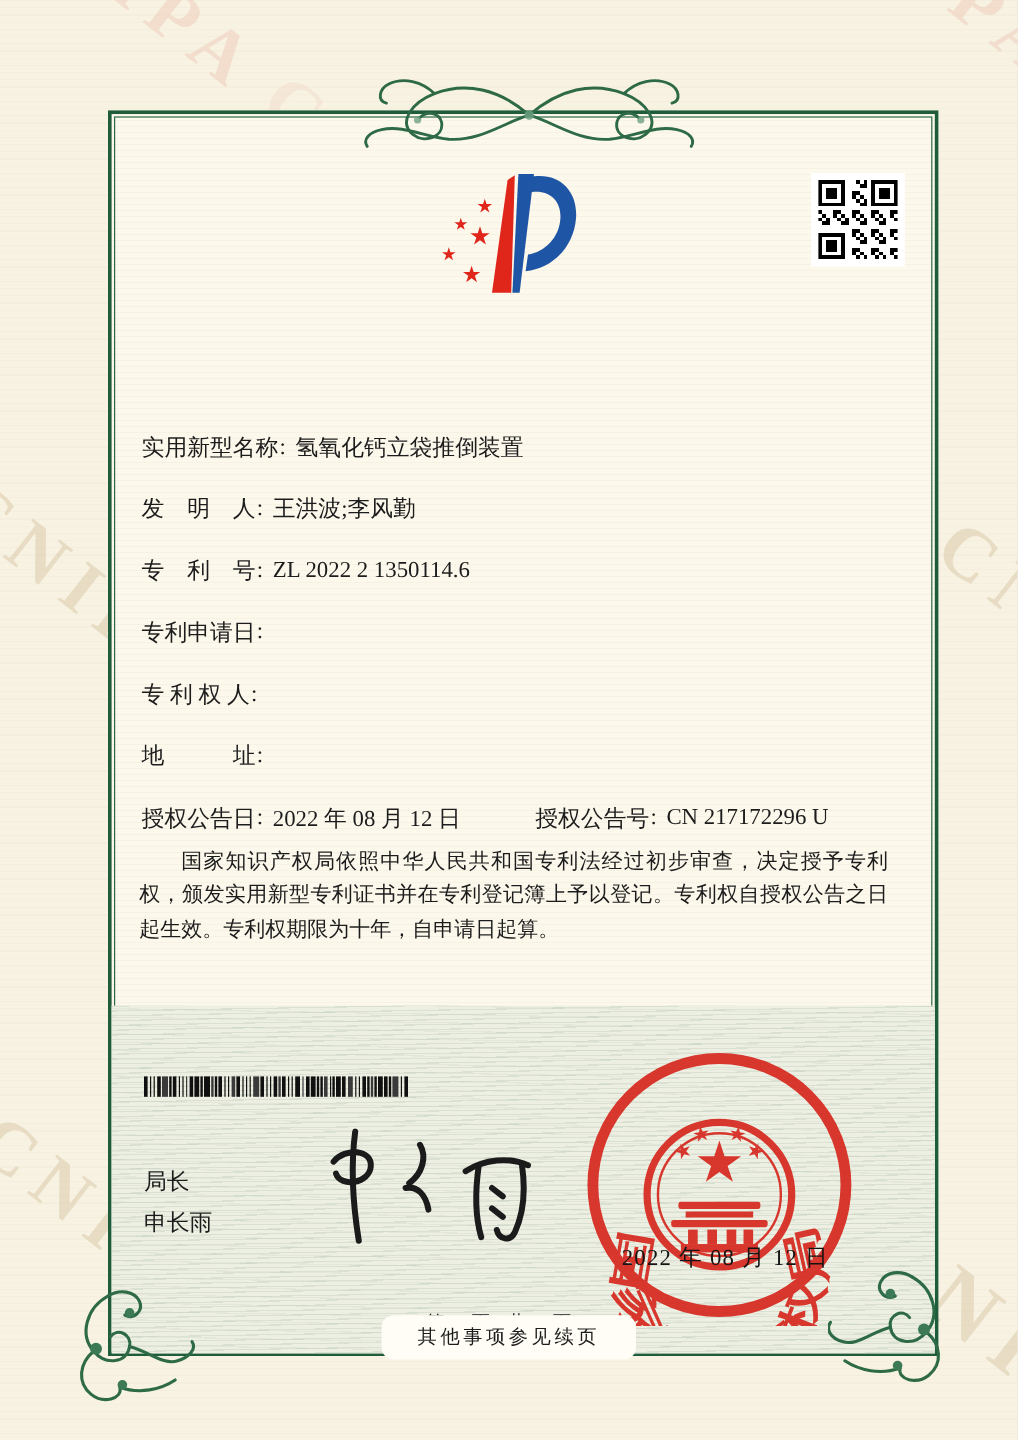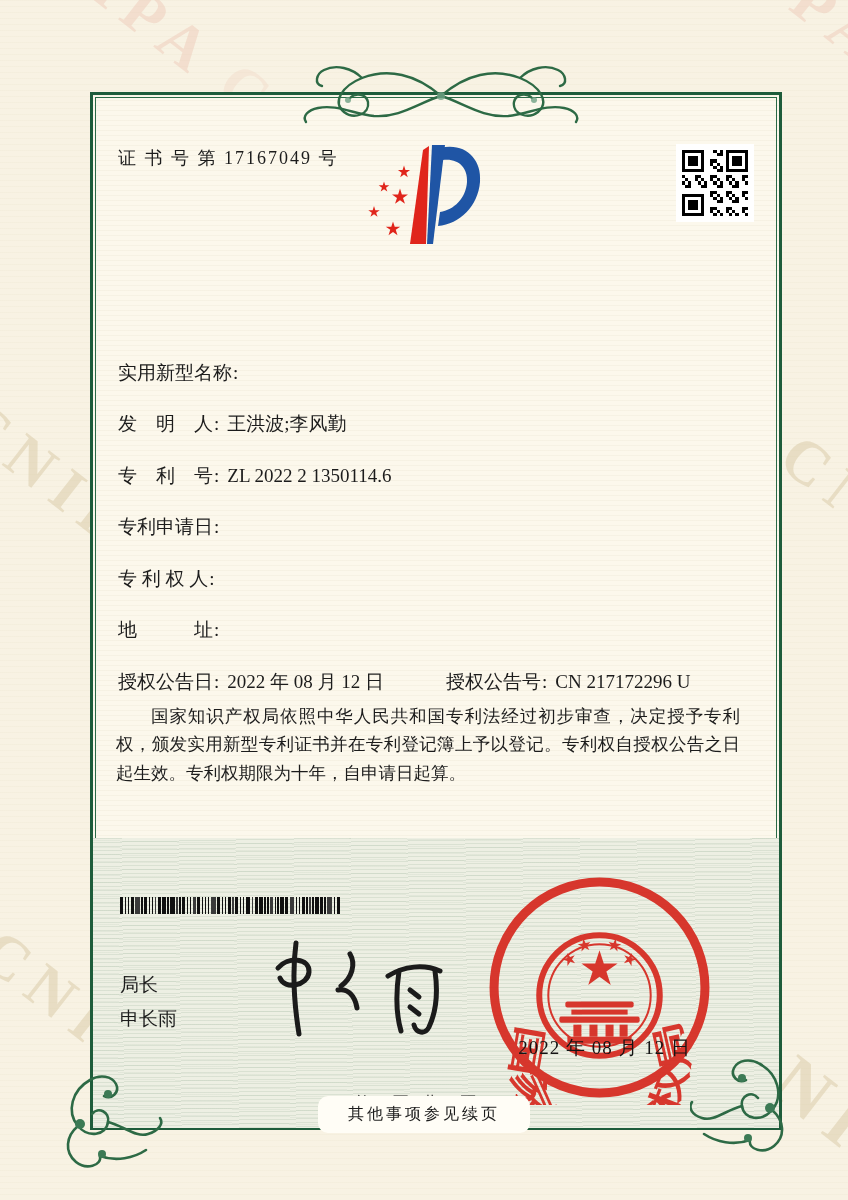--- a/index.html
+++ b/index.html
@@ -44,21 +44,21 @@
     font-size:43px; font-weight:bold; letter-spacing:10px;
   }
   
   .fields { position:absolute; left:118px; top:347px; right:64px; font-size:19px; }
   .frow  { height:51.5px; display:flex; align-items:center; white-space:nowrap; }
   .flabel { display:inline-block; }
   .fcolon { margin:0 8px 0 1px; }
   .grant2 { margin-left:62px; }
   
   .body-text { position:absolute; left:116px; top:703px; width:624px; font-size:17.5px; line-height:1.62; text-align:justify; }
-  .body-text p { text-indent:2em;font-family:Liberation Mono, monospace; }
+  .body-text p { text-indent:2em; }
   
   .barcode { position:absolute; left:120px; top:897px; height:17px; font-size:0; white-space:nowrap; }
   .signer-title { position:absolute; left:120px; top:972px; font-size:19px; font-family:"Liberation Sans",sans-serif; }
   .signer-name  { position:absolute; left:120px; top:1006px; font-size:19px; font-family:"Liberation Sans",sans-serif; }
   .signature { position:absolute; left:238px; top:938px; }
   .seal { position:absolute; left:482px; top:870px; }
   .seal-date {
     position:absolute; left:492px; top:1035px; width:225px; text-align:center;
     font-size:19px; letter-spacing:1px; color:#141414; z-index:5;
   }
@@ -129,21 +129,20 @@
       <path d="M60 82 C 44 88, 26 84, 14 76"></path>
       <path d="M70 6 C 60 0, 48 2, 44 10 C 40 18, 48 26, 56 22"></path>
     </g>
     <g fill="#3c7a55">
         <circle cx="80" cy="50" r="5"></circle>
         <circle cx="58" cy="80" r="4"></circle>
         <circle cx="52" cy="20" r="4"></circle>
       </g>
   </svg>
 
-  <div class="cert-no">证 书 号 第 17167049 号</div>
 
   <svg class="logo" width="125" height="115" viewBox="0 0 125 115">
     <defs>
       <path id="star" d="M0,-20 L4.5,-6.1 L19,-6.2 L7.2,2.3 L11.8,16.2 L0,7.6 L-11.8,16.2 L-7.2,2.3 L-19,-6.2 L-4.5,-6.1 Z"></path>
     </defs>
 
     <polygon points="63,10 69,6 66,104 50,104" fill="#e0251b"></polygon>
 
     <polygon points="72,5 85,5 73,104 67,104" fill="#1f55a5"></polygon>
 
@@ -252,20 +251,21 @@
         <rect x="1" y="15" width="5" height="5" fill="#fff"></rect>
         <rect x="2" y="16" width="3" height="3" fill="#000"></rect>
       </svg>
   </div>
 
 
   <div class="fields">
     <div class="frow">
       <span class="flabel">实用新型名称</span>
         <span class="fcolon">:</span>
+      <span>氢氧化钙立袋推倒装置</span>
     </div>
     <div class="frow">
       <span class="flabel">发　明　人</span>
         <span class="fcolon">:</span>
       <span>王洪波;李风勤</span>
     </div>
     <div class="frow">
       <span class="flabel">专　利　号</span>
         <span class="fcolon">:</span>
       <span>ZL 2022 2 1350114.6</span>

